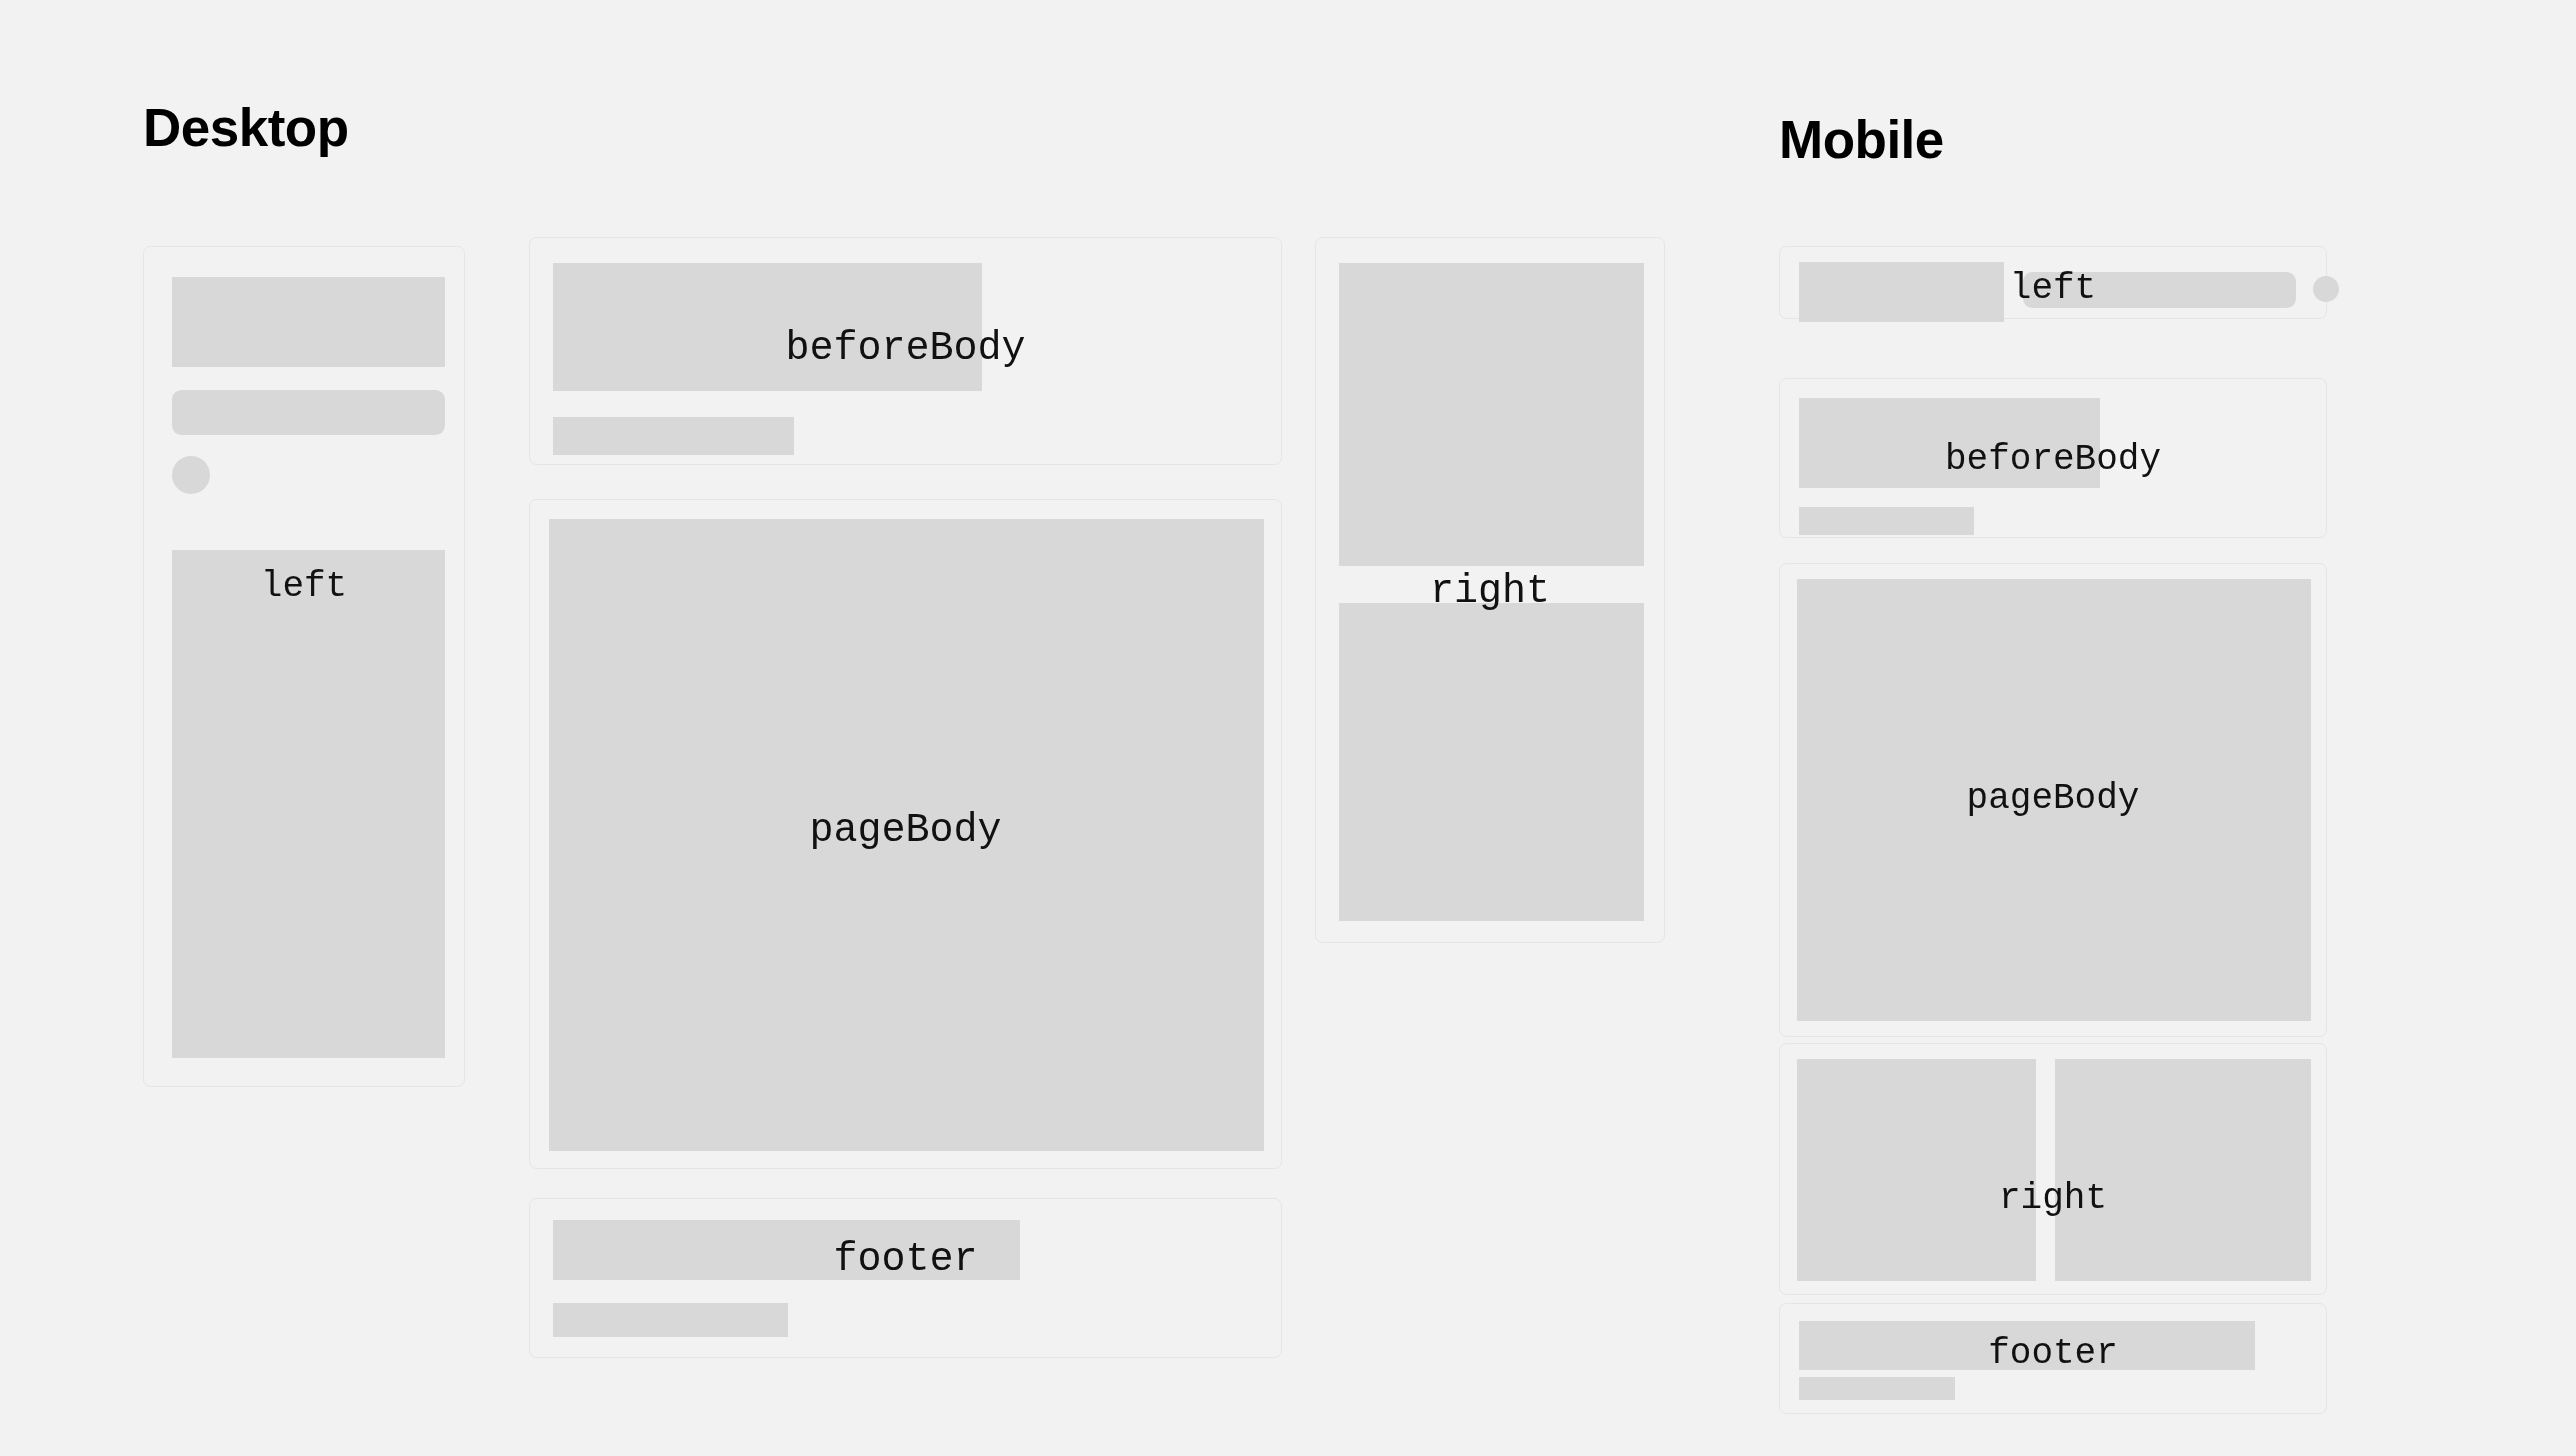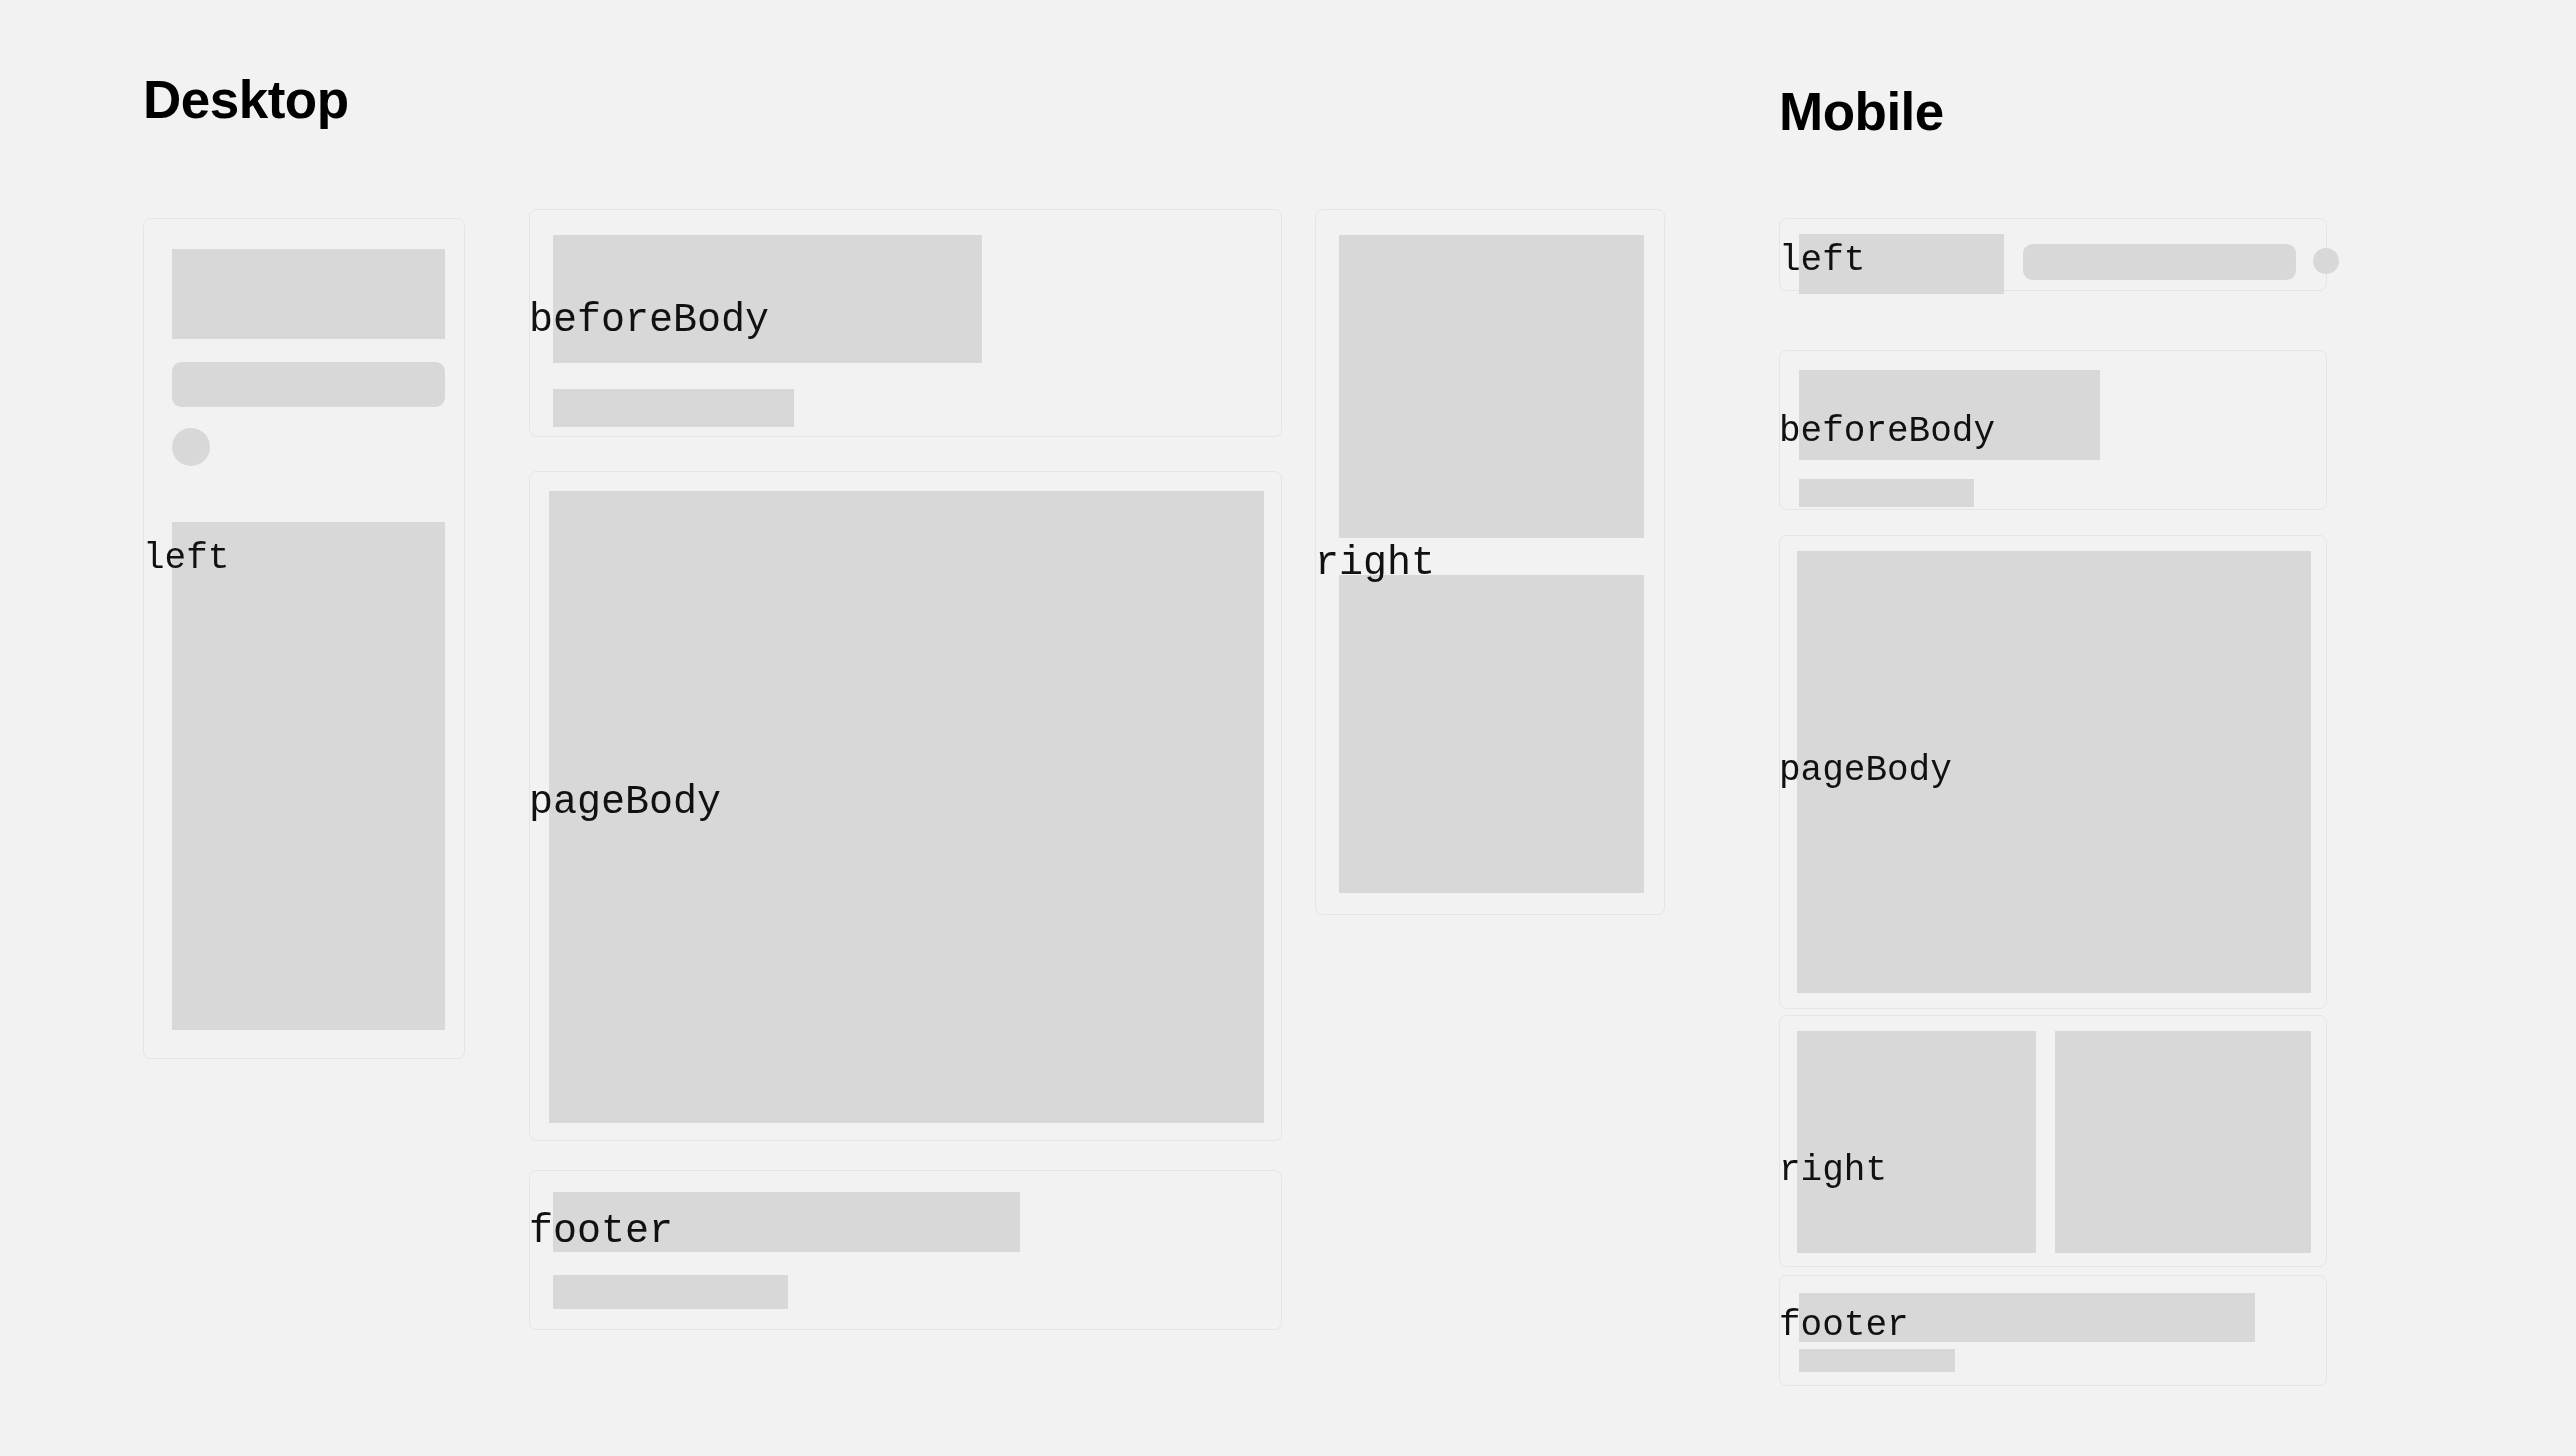--- a/index.html
+++ b/index.html
@@ -5,21 +5,21 @@
   * { box-sizing: border-box; margin: 0; padding: 0; }
 
   html, body {
     width: 2576px;
     height: 1456px;
     background: #f2f2f2;
     font-family: "Liberation Sans", sans-serif;
     overflow: hidden;
   }
 
-  #root { position: relative; width: 2576px; height: 1138px; }
+  #root { position: relative; width: 2576px; height: 1138px; margin-top: 28px; }
 
   
   .section-title {
     position: absolute;
     font-family: "Liberation Sans", sans-serif;
     font-weight: bold;
     font-size: 53px;
     letter-spacing: -0.5px;
     color: #000;
     line-height: 1;
@@ -43,20 +43,21 @@
   }
   .ph.round { border-radius: 9.4px; }
   .ph.dot   { border-radius: 50%; }
 
   
   .slot-label {
     position: absolute;
     font-family: "Liberation Mono", "DejaVu Sans Mono", monospace;
     color: #111;
     white-space: nowrap;
+    text-align: center;
     line-height: 1;
     pointer-events: none;
   }
 
   
   #d-left-card { left: 143px; top: 218px; width: 322px; height: 841px; }
   #d-left-b1 { left: 28px; top: 30px; width: 273px; height: 90px; }
   #d-left-b2 { left: 28px; top: 143px; width: 273px; height: 45px; }
   #d-left-dot { left: 28px; top: 209px; width: 38px; height: 38px; }
   #d-left-b3 { left: 28px; top: 303px; width: 273px; height: 508px; }

